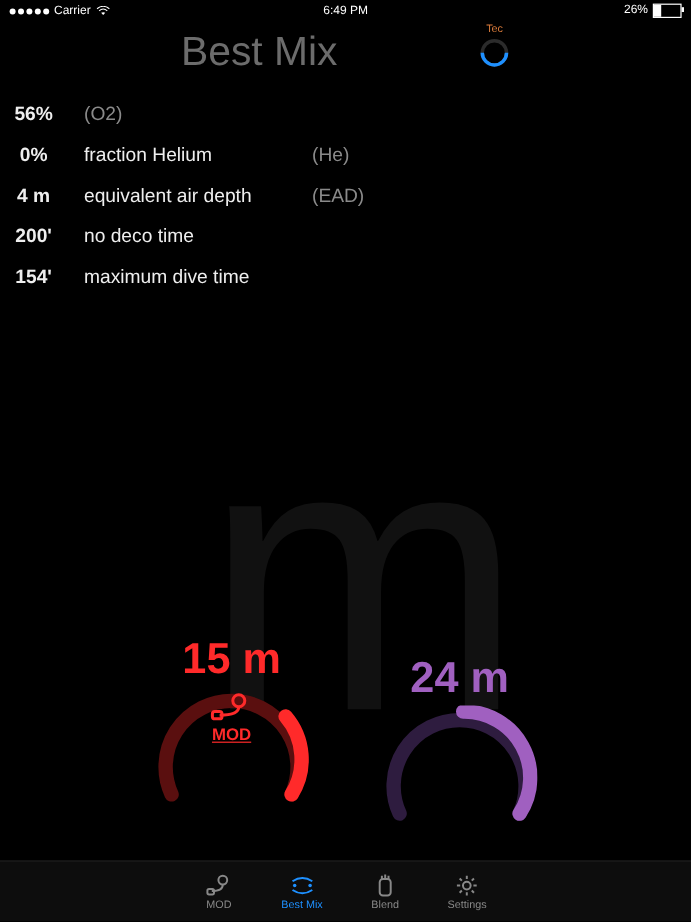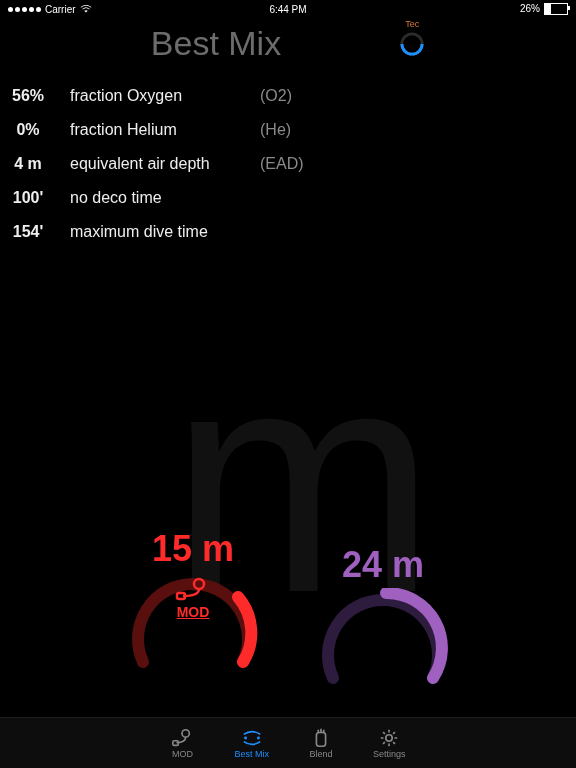--- a/index.html
+++ b/index.html
@@ -144,21 +144,21 @@
         <span></span>
         <span></span>
     </div>
     <span>Carrier</span>
     <svg class="wifi" viewBox="0 0 20 14">
       <path d="M10 13 L7 10 Q10 8 13 10 Z" fill="#fff"></path>
       <path d="M4 7 Q10 2 16 7" stroke="#fff" stroke-width="1.5" fill="none"></path>
       <path d="M1 4 Q10 -3 19 4" stroke="#fff" stroke-width="1.5" fill="none"></path>
     </svg>
   </div>
-  <div class="status-center">6:44 PM</div>
+  <div class="status-center">6:49 PM</div>
   <div class="status-right">
     <span>26%</span>
     <div class="batt">
         <div class="batt-fill"></div>
       </div>
   </div>
 </div>
 
 <div class="title-row">
   <div class="page-title">Best Mix</div>
@@ -167,35 +167,34 @@
     <svg viewBox="0 0 36 36" width="26" height="26">
       <circle cx="18" cy="18" r="14" fill="none" stroke="#2b2b2b" stroke-width="4"></circle>
       <path d="M4 18 A14 14 0 0 0 32 18" fill="none" stroke="#1e90ff" stroke-width="4"></path>
     </svg>
   </div>
 </div>
 
 <div class="rows">
   <div class="row">
     <div class="val">56%</div>
-    <div class="lab">fraction Oxygen</div>
     <div class="code">(O2)</div>
   </div>
   <div class="row">
     <div class="val">0%</div>
     <div class="lab">fraction Helium</div>
     <div class="code">(He)</div>
   </div>
   <div class="row">
     <div class="val">4 m</div>
     <div class="lab">equivalent air depth</div>
     <div class="code">(EAD)</div>
   </div>
   <div class="row">
-    <div class="val">100'</div>
+    <div class="val">200'</div>
     <div class="lab">no deco time</div>
   </div>
   <div class="row">
     <div class="val">154'</div>
     <div class="lab">maximum dive time</div>
   </div>
 </div>
 
 <div class="watermark">m</div>
 

